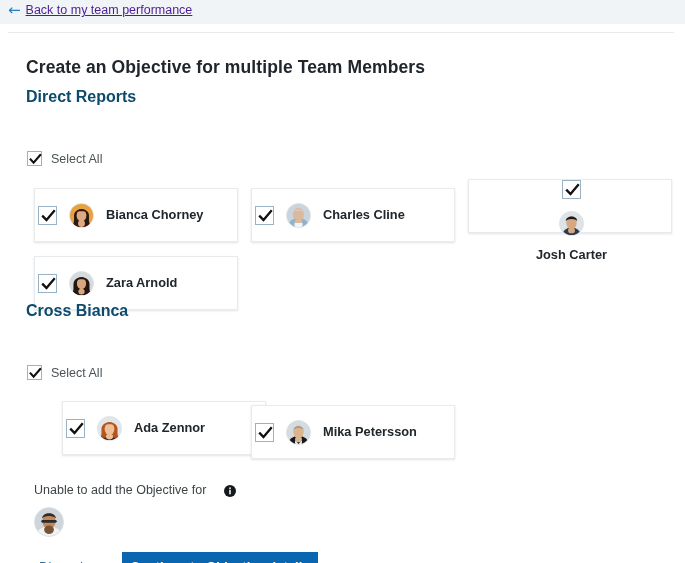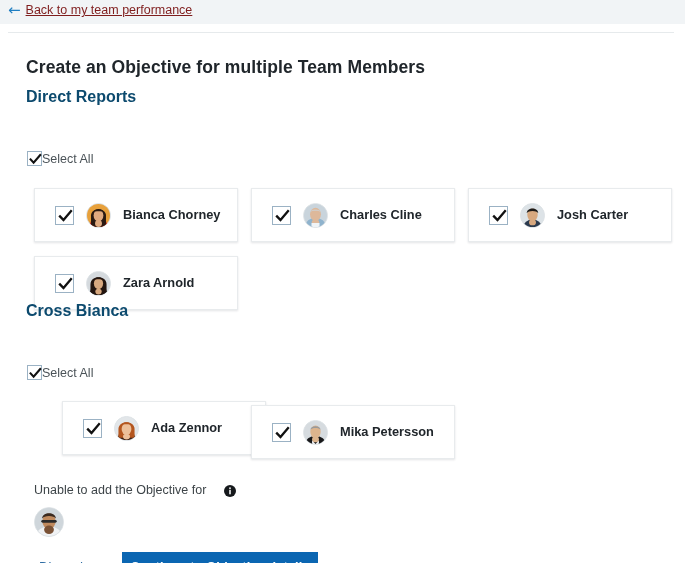--- a/index.html
+++ b/index.html
@@ -32,21 +32,21 @@
     text-decoration: none;
   }
   .back-arrow {
     font-size: 15px;
     line-height: 15px;
     color: #1f7ec2;
     font-family: "DejaVu Sans", sans-serif;
   }
   .back-text {
     font-size: 12.5px;
-    color: #7f1d1d;
+    color: #4c1d95;
     text-decoration: underline;
     line-height: 16px;
     white-space: nowrap;
   }
 
   
   .panel {
     position: absolute;
     left: 8px;
     top: 32px;
@@ -82,20 +82,21 @@
   }
   .sh-direct { top: 55px; }
   .sh-cross  { top: 269px; }
 
   
   .select-all {
     position: absolute;
     left: 19px;
     display: flex;
     align-items: center;
+    gap: 9px;
   }
   .sa-direct { top: 118px; }
   .sa-cross  { top: 332px; }
   .select-all-label {
     font-size: 12.5px;
     color: #4b5358;
     line-height: 14px;
   }
 
   
@@ -119,35 +120,35 @@
   .card {
     position: absolute;
     width: 204px;
     height: 54px;
     background: #ffffff;
     border: 1px solid #e8ebed;
     box-shadow: 0 1px 2px rgba(40,50,60,0.13);
     box-sizing: border-box;
     display: flex;
     align-items: center;
-    padding-left: 20px;
+    padding-left: 3px;
     gap: 12px;
   }
   .card-name {
     font-size: 12.8px;
     font-weight: bold;
     color: #20262b;
     white-space: nowrap;
     line-height: 14px;
   }
 
   
   .c-r1c1 { left: 26px;  top: 155px; }
   .c-r1c2 { left: 243px; top: 155px; }
-  .c-r1c3 { left: 460px; top: 155px; }
+  .c-r1c3 { left: 460px; top: 146px; flex-direction: column; }
   .c-r2c1 { left: 26px;  top: 223px; }
   .c-x1   { left: 26px;  top: 368px; margin-left: 28px; }
   .c-x2   { left: 243px; top: 372px; }
 
   
   .avatar {
     width: 25px;
     height: 25px;
     border-radius: 50%;
     border: 1px solid #dfe4e7;

